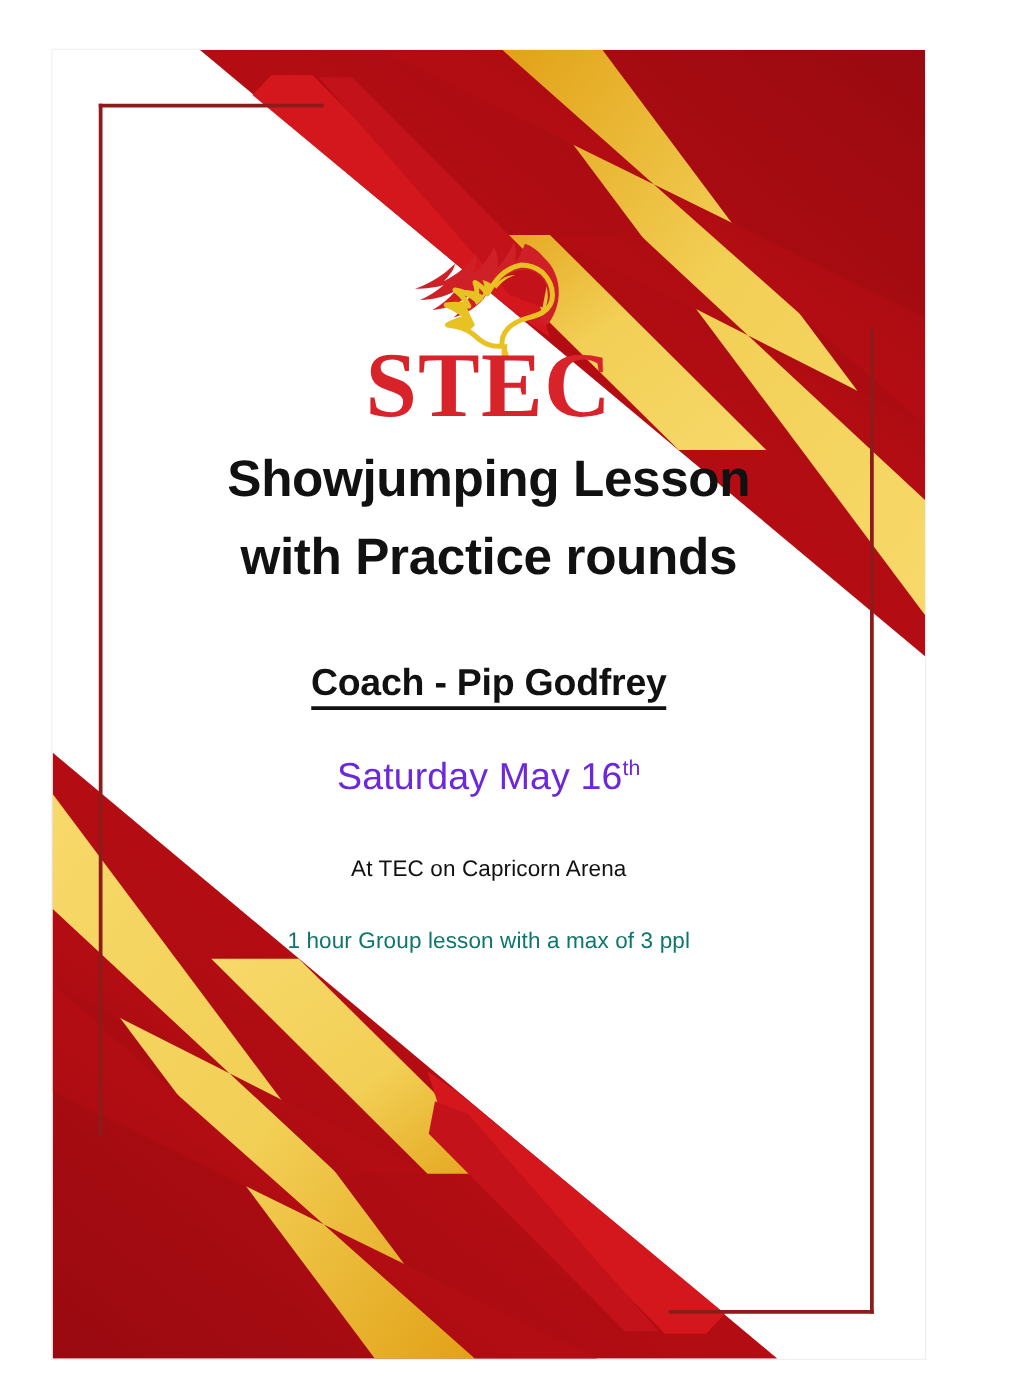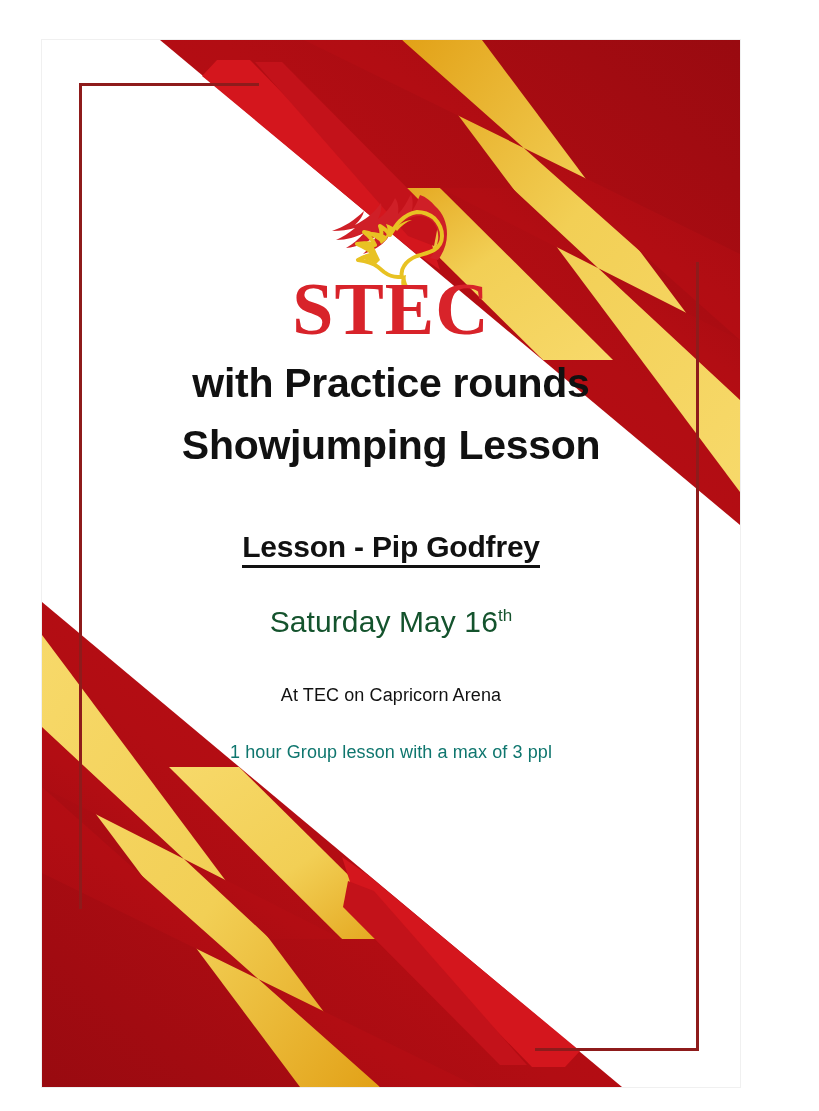--- a/index.html
+++ b/index.html
@@ -137,21 +137,21 @@
 
   #date-block {
     position: absolute;
     left: 0;
     top: 565px;
     width: 100%;
   }
   #date-line {
     font-size: 30px;
     font-weight: 400;
-    color: #14532d;
+    color: #6d28d9;
     letter-spacing: 0.1px;
   }
   #date-ordinal {
     font-size: 17px;
     vertical-align: super;
     line-height: 0;
   }
 
   #venue-block {
     position: absolute;
@@ -302,26 +302,26 @@
                  C 50 64, 46 66, 43 69 C 49 69, 55 71, 60 74
                  L 64 70 C 60 62, 58 57, 56 52 Z" fill="#e8c223"></path>
 
         <path d="M86 86 C 85 91, 85 95, 86 96 L 92 96
                  C 90 92, 89 89, 90 85 Z" fill="#e8c223"></path>
       </svg>
       <span id="logo-wordmark">STEC</span>
     </div>
 
     <div id="title-block">
+      <div class="poster-title-line">Showjumping Lesson</div>
       <div class="poster-title-line">with Practice rounds</div>
-      <div class="poster-title-line">Showjumping Lesson</div>
     </div>
 
     <div id="coach-block">
-      <span id="coach-line">Lesson - Pip Godfrey</span>
+      <span id="coach-line">Coach - Pip Godfrey</span>
     </div>
 
     <div id="date-block">
       <span id="date-line"><span>Saturday May 16</span><span id="date-ordinal">th</span></span>
     </div>
 
     <div id="venue-block">
       <span id="venue-line">At TEC on Capricorn Arena</span>
     </div>
 

